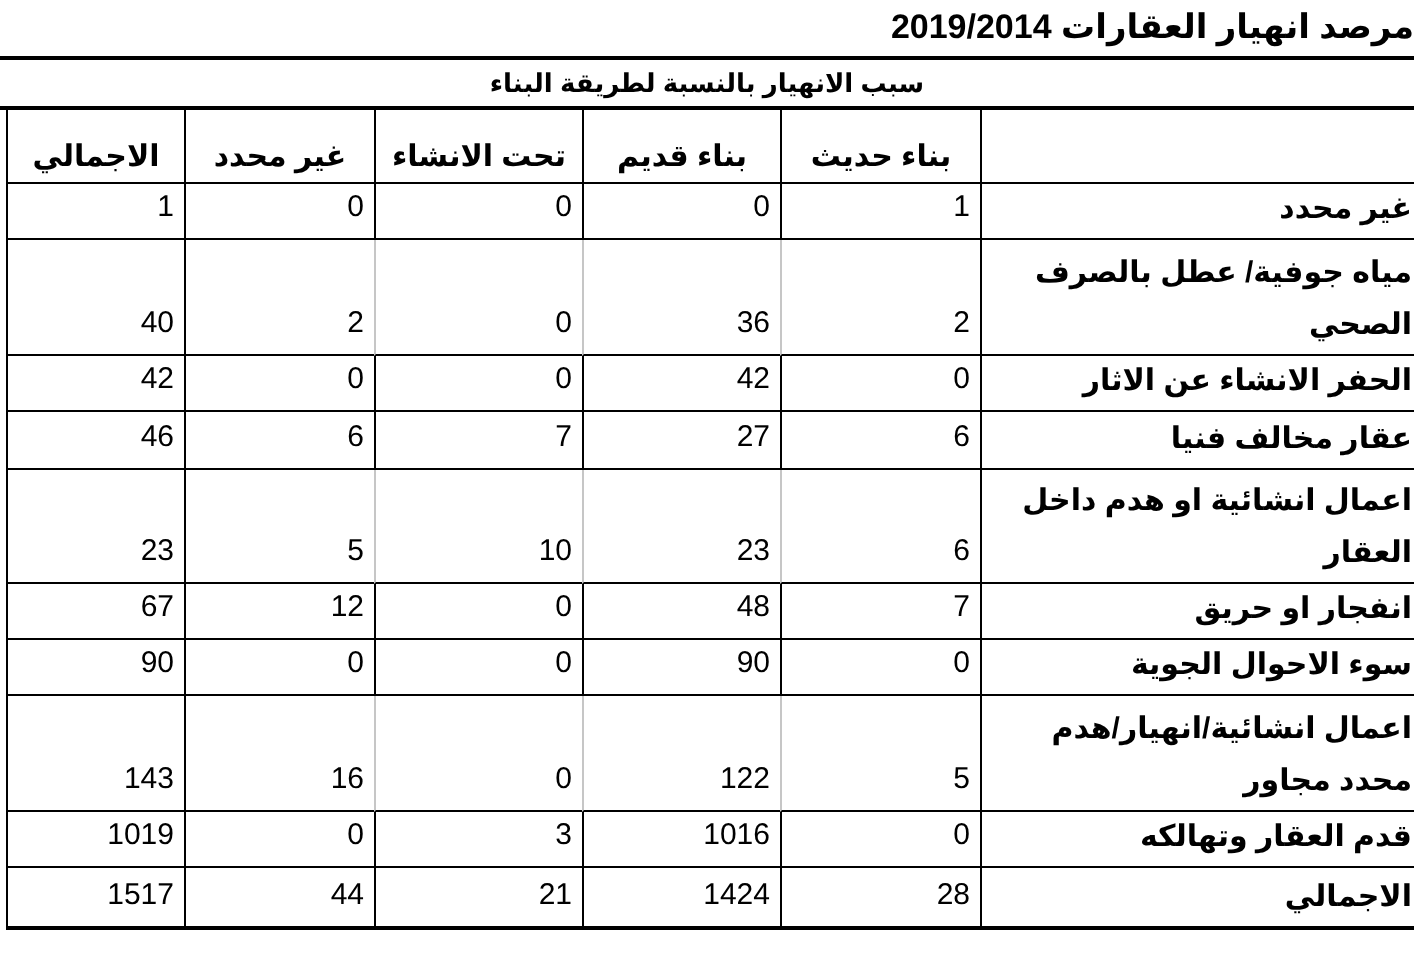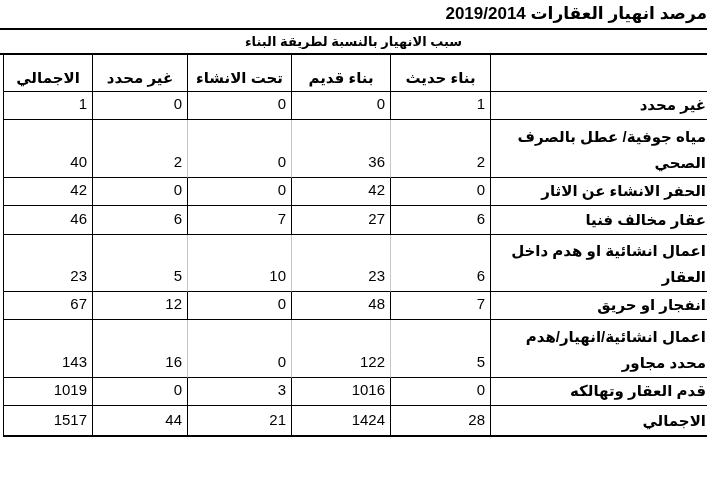--- a/index.html
+++ b/index.html
@@ -108,20 +108,28 @@
           <td class="lbl">اعمال انشائية او هدم داخل العقار</td>
         </tr>
         <tr style="height: 28px; margin-left: 12px;">
           <td class="num">67</td>
           <td class="num">12</td>
           <td class="num inner">0</td>
           <td class="num inner">48</td>
           <td class="num inner">7</td>
           <td class="lbl">انفجار او حريق</td>
         </tr>
+        <tr style="height: 28px;">
+          <td class="num">90</td>
+          <td class="num">0</td>
+          <td class="num inner">0</td>
+          <td class="num inner">90</td>
+          <td class="num inner">0</td>
+          <td class="lbl">سوء الاحوال الجوية</td>
+        </tr>
         <tr class="tall" style="height: 58px;">
           <td class="num">143</td>
           <td class="num">16</td>
           <td class="num inner">0</td>
           <td class="num inner">122</td>
           <td class="num inner">5</td>
           <td class="lbl">اعمال انشائية/​انهيار/​هدم محدد مجاور</td>
         </tr>
         <tr style="height: 28px; padding-left: 25px;">
           <td class="num">1019</td>

